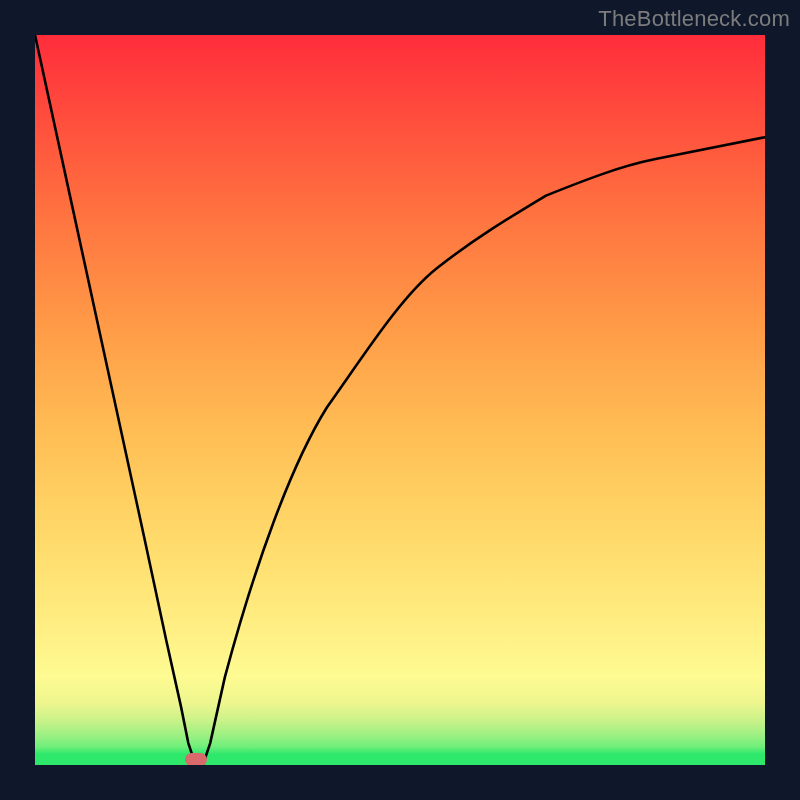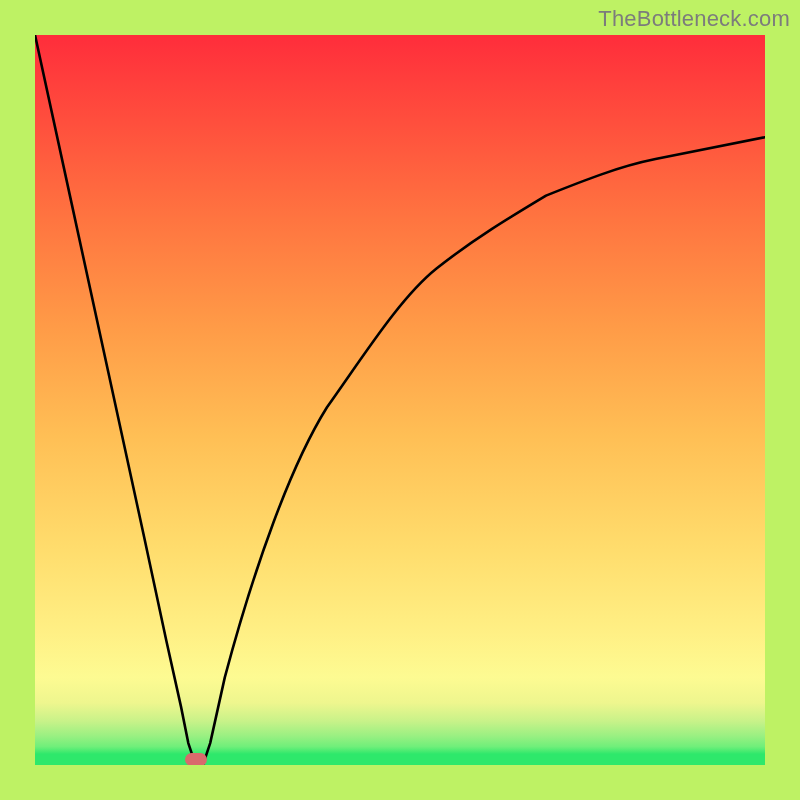--- a/index.html
+++ b/index.html
@@ -7,21 +7,21 @@
     padding: 0;
     width: 800px;
     height: 800px;
     background: #000;
     font-family: Arial, Helvetica, sans-serif;
   }
   .frame {
     position: relative;
     width: 800px;
     height: 800px;
-    background: #bef264;
+    background: #0f172a;
   }
   .plot-area {
     position: absolute;
     left: 35px;
     top: 35px;
     width: 730px;
     height: 730px;
     
   }
   .watermark {

